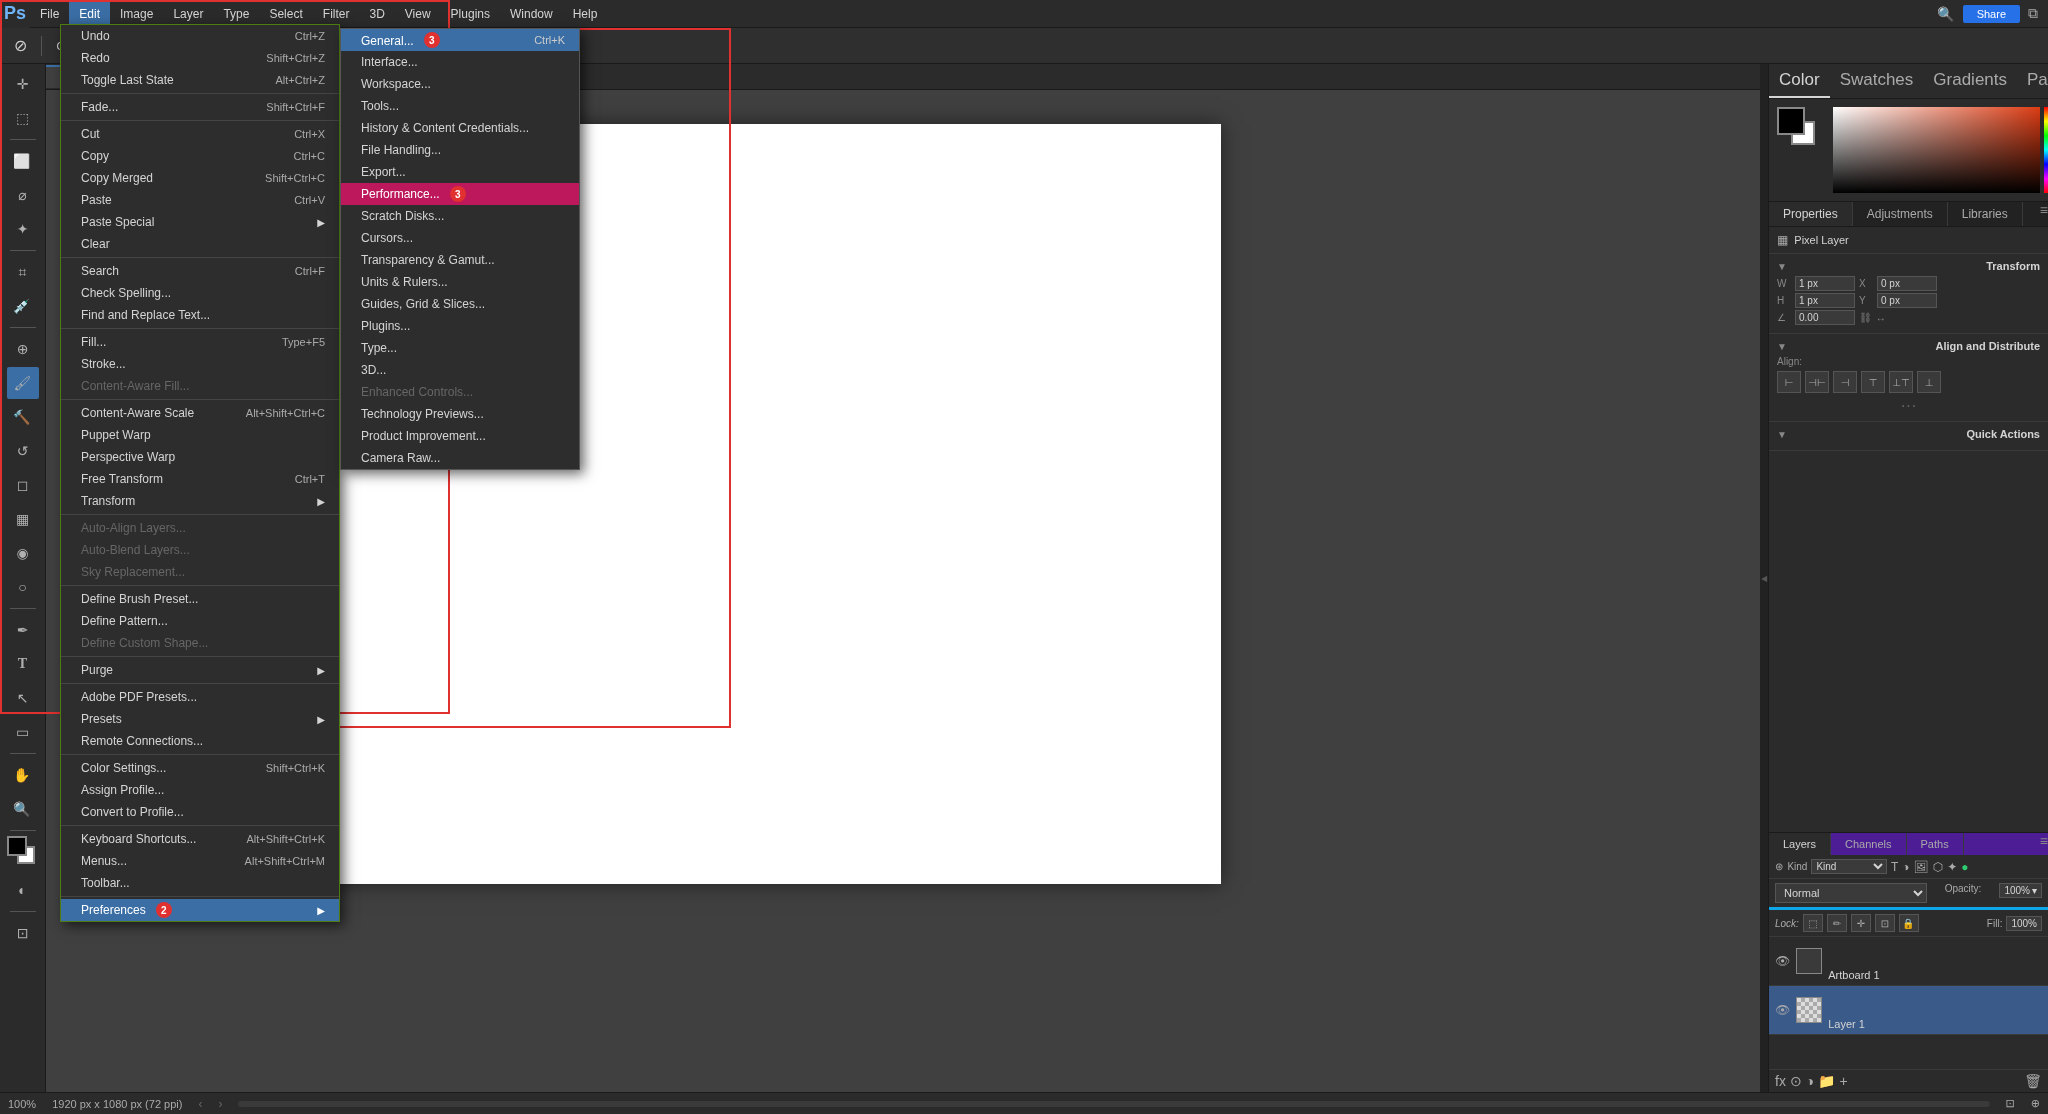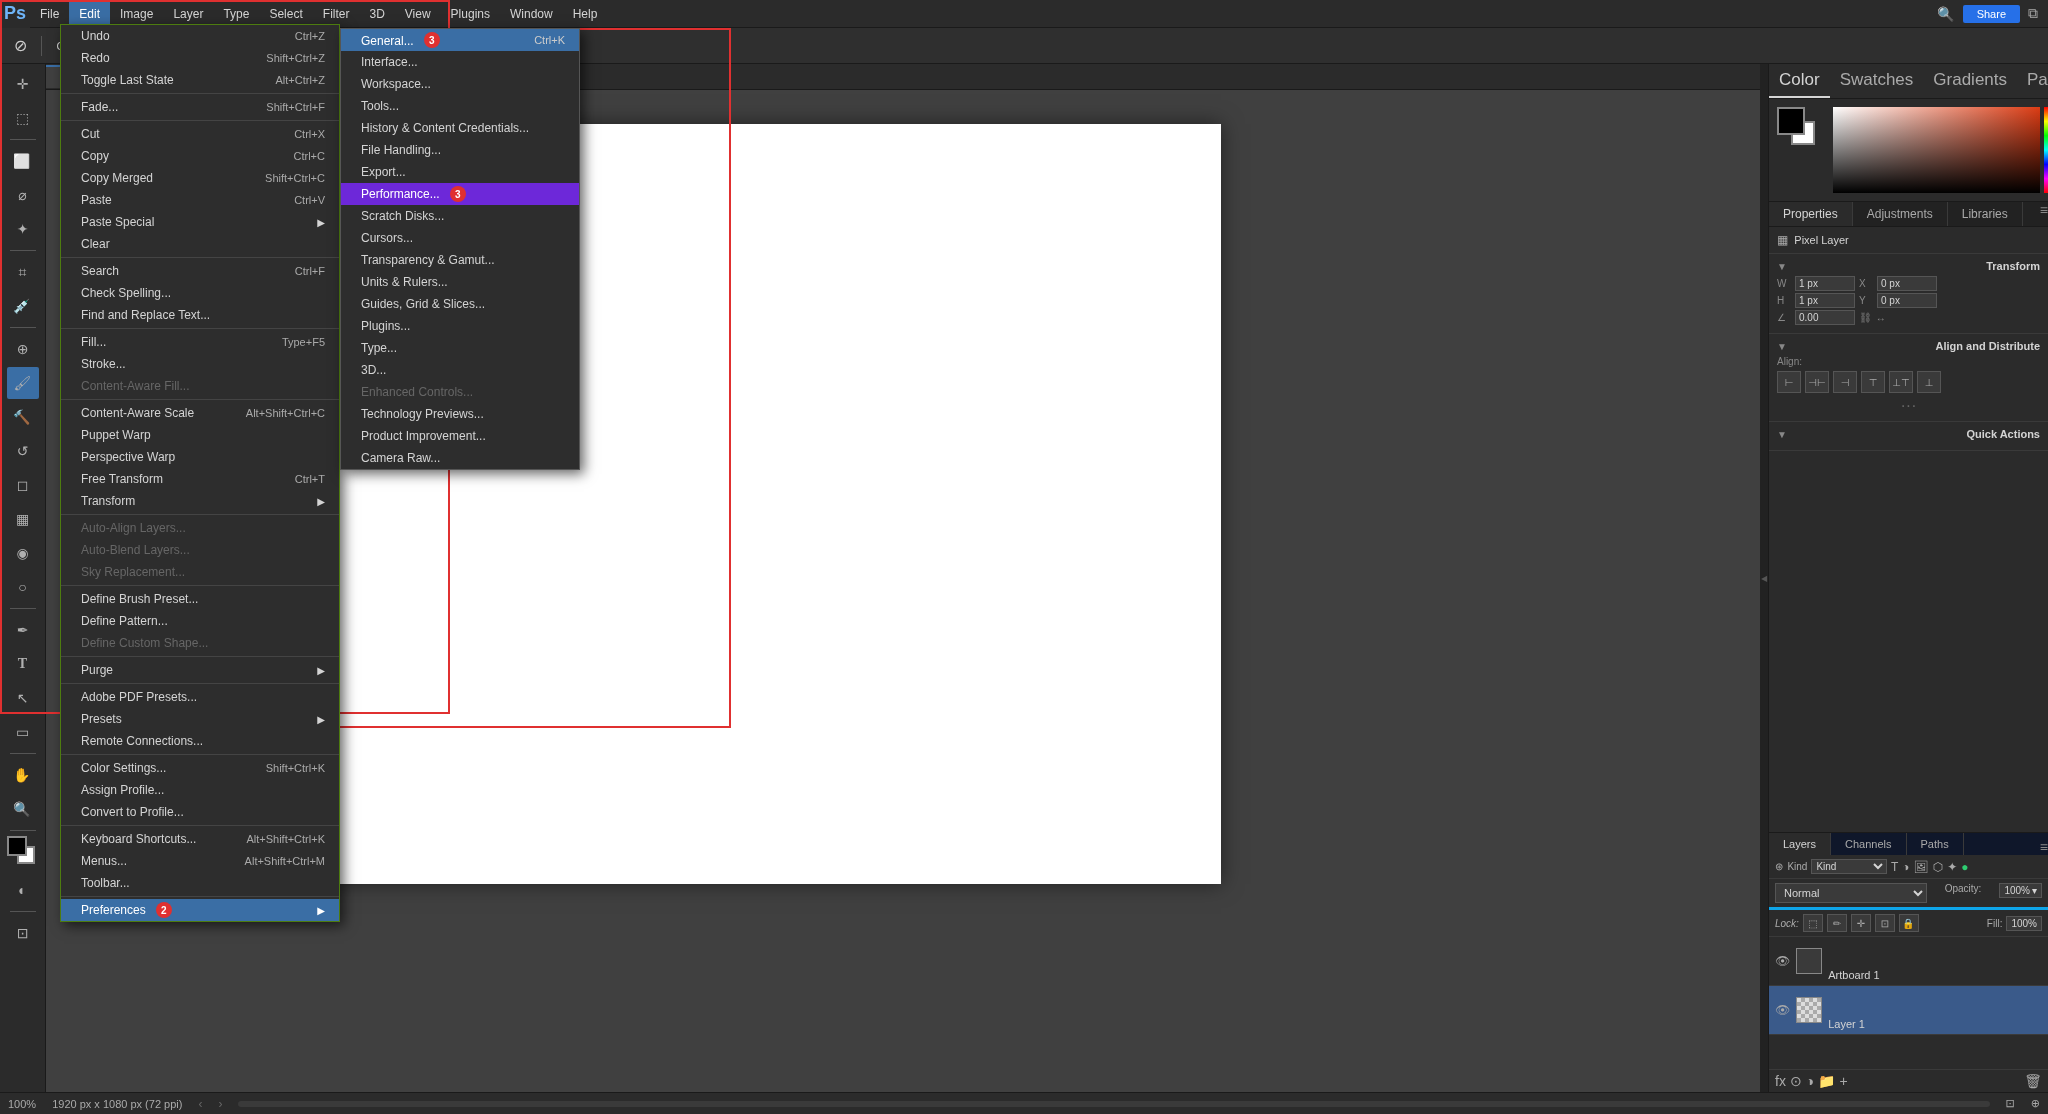--- a/index.html
+++ b/index.html
@@ -199,22 +199,21 @@
     
     .layers-panel {
       background: #2b2b2b;
       border-top: 1px solid #1a1a1a;
       height: 260px;
       display: flex;
       flex-direction: column;
     }
     .layers-tabs {
       display: flex;
-      background: #0f172a;
-      align-items: flex-end;
+      background: #4c1d95;
     }
     .layers-tab {
       padding: 5px 14px;
       font-size: 11px;
       color: #aaa;
       cursor: pointer;
       border-right: 1px solid #3a3a3a;
     }
     .layers-tab.active { background: #2b2b2b; color: #d4d4d4; }
 
@@ -845,21 +844,21 @@
   <div class="menu-item-row">
     <span>History &amp; Content Credentials...</span>
   </div>
   <div class="menu-item-row">
     <span>File Handling...</span>
   </div>
   <div class="menu-item-row">
     <span>Export...</span>
   </div>
 
-  <div class="menu-item-row" style="background:#6d28d9;color:white;">
+  <div class="menu-item-row" style="background:#be185d;color:white;">
     <span style="display:flex;align-items:center;gap:4px;">
       <span>Performance...</span>
       <span class="badge">3</span>
     </span>
   </div>
   <div class="menu-item-row">
     <span>Scratch Disks...</span>
   </div>
   <div class="menu-item-row">
     <span>Cursors...</span>

